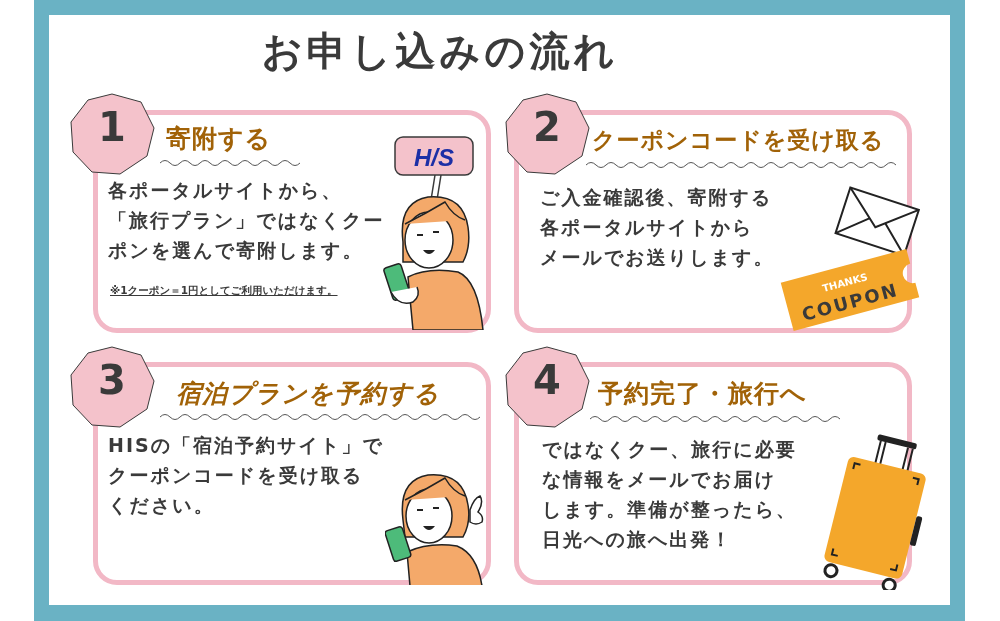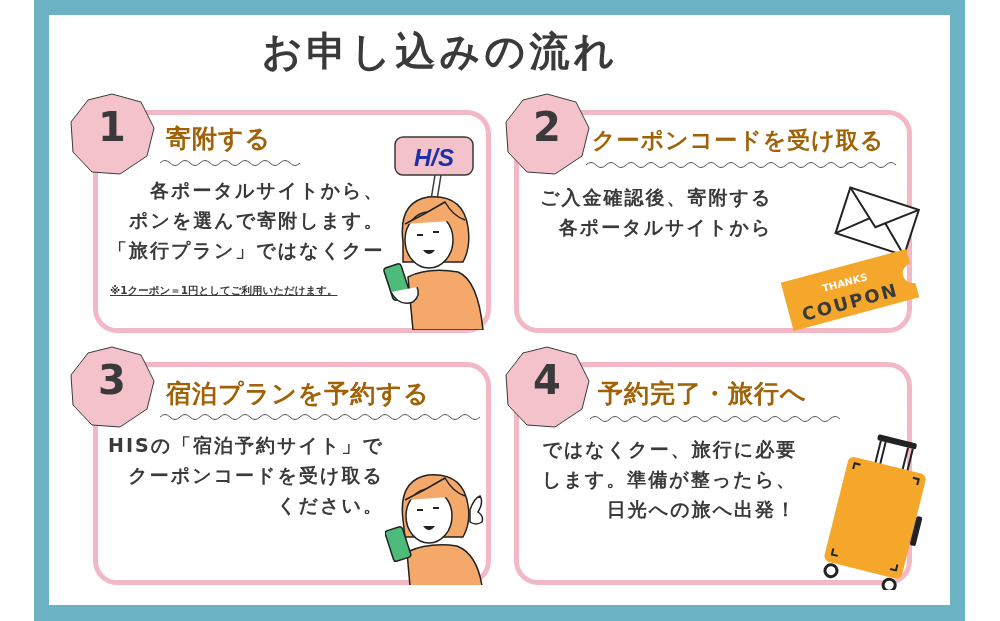--- a/index.html
+++ b/index.html
@@ -7,21 +7,21 @@
     body { position: relative; font-family: "DejaVu Sans", sans-serif; color: #3a3a3a; }
     .frame { position: absolute; left: 34px; top: 0; width: 931px; height: 621px; background: #6ab2c4; }
     .inner { position: absolute; left: 49px; top: 15px; width: 901px; height: 590px; background: #ffffff; }
     .title { position: absolute; left: 0; top: 24px; width: 880px; text-align: center; font-size: 40px; font-weight: bold; letter-spacing: 4px; color: #3a3a3a; }
     .card { position: absolute; width: 398px; height: 223px; border: 5px solid #f2b8c6; border-radius: 24px; background: #fff; }
     .badge { position: absolute; width: 88px; height: 84px; }
     .badge svg { position: absolute; left: 0; top: 0; }
     .badge-num { position: absolute; left: 0; top: 12px; width: 88px; text-align: center; font-size: 40px; font-weight: bold; color: #3a3a3a; }
     .card-title { position: absolute; font-size: 25px; font-weight: bold; color: #a16207; white-space: nowrap; letter-spacing: 1px; }
     .wave { position: absolute; height: 10px; }
-    .card-body { position: absolute; font-size: 19px; font-weight: bold; line-height: 30px; color: #3a3a3a; letter-spacing: 2px; text-align: right; }
+    .card-body { position: absolute; font-size: 19px; font-weight: bold; line-height: 30px; color: #3a3a3a; letter-spacing: 2px; }
     .note { position: absolute; font-size: 10.5px; font-weight: bold; color: #3a3a3a; white-space: nowrap; text-decoration: underline; }
     .illus { position: absolute; }
   </style>
 </head>
 <body>
 
 <div class="frame"></div>
 <div class="inner"></div>
 
 <h1 class="title">お申し込みの流れ</h1>
@@ -32,22 +32,22 @@
     <polygon points="44,2 73,10 86,36 79,64 52,82 24,80 5,60 3,30 20,8" fill="#f4c2cb" stroke="#3a3a3a" stroke-width="1"></polygon>
   </svg>
   <div class="badge-num">1</div>
 </div>
 <div class="card-title" style="left:166px; top:122px;">寄附する</div>
 <svg class="wave" style="left:160px; top:158px;" width="140" height="10">
   <path d="M0,5 q5,-5 10,0 t10,0 t10,0 t10,0 t10,0 t10,0 t10,0 t10,0 t10,0 t10,0 t10,0 t10,0 t10,0 t10,0" fill="none" stroke="#555" stroke-width="1"></path>
 </svg>
 <div class="card-body" style="left:108px; top:175px;">
   <div>各ポータルサイトから、</div>
+  <div>「旅行プラン」ではなくクー</div>
   <div>ポンを選んで寄附します。</div>
-  <div>「旅行プラン」ではなくクー</div>
 </div>
 <div class="note" style="left:110px; top:284px;">※1クーポン＝1円としてご利用いただけます。</div>
 <svg class="illus" style="left:383px; top:132px;" width="105" height="198" viewBox="0 0 105 198">
   <rect x="12" y="5" width="78" height="38" rx="8" fill="#f4c2cb" stroke="#3a3a3a" stroke-width="1.5"></rect>
   <text x="51" y="34" text-anchor="middle" font-family="Liberation Sans, sans-serif" font-size="24" font-weight="bold" font-style="italic" fill="#1c2fa6">H/S</text>
   <path d="M52,43 L48,68" stroke="#3a3a3a" stroke-width="1.5"></path>
   <path d="M58,43 L54,68" stroke="#3a3a3a" stroke-width="1.5"></path>
   <path d="M20,110 q-5,-40 25,-45 q35,-3 40,30 q3,20 -5,35 l-60,0z" fill="#f4a96a" stroke="#222" stroke-width="1.5"></path>
   <ellipse cx="46" cy="108" rx="24" ry="28" fill="#fff" stroke="#222" stroke-width="1.5"></ellipse>
   <path d="M22,92 q20,-10 40,-22 q8,14 20,18" fill="#f4a96a" stroke="#222" stroke-width="1.5"></path>
@@ -65,20 +65,21 @@
   </svg>
   <div class="badge-num">2</div>
 </div>
 <div class="card-title" style="left:592px; top:125px; font-size:23px;">クーポンコードを受け取る</div>
 <svg class="wave" style="left:586px; top:160px;" width="310" height="10">
   <path d="M0,5 q5,-5 10,0 t10,0 t10,0 t10,0 t10,0 t10,0 t10,0 t10,0 t10,0 t10,0 t10,0 t10,0 t10,0 t10,0 t10,0 t10,0 t10,0 t10,0 t10,0 t10,0 t10,0 t10,0 t10,0 t10,0 t10,0 t10,0 t10,0 t10,0 t10,0 t10,0 t10,0" fill="none" stroke="#555" stroke-width="1"></path>
 </svg>
 <div class="card-body" style="left:540px; top:182px;">
   <div>ご入金確認後、寄附する</div>
   <div>各ポータルサイトから</div>
+  <div>メールでお送りします。</div>
 </div>
 <svg class="illus" style="left:775px; top:185px;" width="160" height="150" viewBox="0 0 160 150">
   <g transform="rotate(18 100 40)">
     <rect x="65" y="12" width="72" height="48" fill="#fff" stroke="#222" stroke-width="2"></rect>
     <path d="M65,12 L101,42 L137,12" fill="none" stroke="#222" stroke-width="2"></path>
     <path d="M65,60 L93,35 M137,60 L109,35" fill="none" stroke="#222" stroke-width="2"></path>
   </g>
   <g transform="rotate(-15 75 105)">
     <path d="M10,80 L140,80 L140,95 a10,10 0 0 0 0,20 L140,130 L10,130z" fill="#f4a72b"></path>
     <text x="72" y="100" text-anchor="middle" font-family="DejaVu Sans, sans-serif" font-size="10" font-weight="bold" fill="#fff">THANKS</text>
@@ -86,21 +87,21 @@
   </g>
 </svg>
 
 <div class="card" style="left:93px; top:362px;"></div>
 <div class="badge" style="left:68px; top:345px;">
   <svg width="88" height="84" viewBox="0 0 88 84">
     <polygon points="44,2 73,10 86,36 79,64 52,82 24,80 5,60 3,30 20,8" fill="#f4c2cb" stroke="#3a3a3a" stroke-width="1"></polygon>
   </svg>
   <div class="badge-num">3</div>
 </div>
-<div class="card-title" style="left:166px; top:377px;">宿泊プランを予約する</div>
+<div class="card-title" style="left:176px; top:377px;font-style:italic;">宿泊プランを予約する</div>
 <svg class="wave" style="left:160px; top:412px;" width="320" height="10">
   <path d="M0,5 q5,-5 10,0 t10,0 t10,0 t10,0 t10,0 t10,0 t10,0 t10,0 t10,0 t10,0 t10,0 t10,0 t10,0 t10,0 t10,0 t10,0 t10,0 t10,0 t10,0 t10,0 t10,0 t10,0 t10,0 t10,0 t10,0 t10,0 t10,0 t10,0 t10,0 t10,0 t10,0 t10,0" fill="none" stroke="#555" stroke-width="1"></path>
 </svg>
 <div class="card-body" style="left:108px; top:430px;">
   <div>HISの「宿泊予約サイト」で</div>
   <div>クーポンコードを受け取る</div>
   <div>ください。</div>
 </div>
 <svg class="illus" style="left:385px; top:460px;" width="105" height="125" viewBox="0 0 105 125">
   <path d="M18,60 q-5,-40 25,-45 q35,-3 40,30 q3,18 -5,32 l-58,0z" fill="#f4a96a" stroke="#222" stroke-width="1.5"></path>
@@ -119,20 +120,21 @@
     <polygon points="44,2 73,10 86,36 79,64 52,82 24,80 5,60 3,30 20,8" fill="#f4c2cb" stroke="#3a3a3a" stroke-width="1"></polygon>
   </svg>
   <div class="badge-num">4</div>
 </div>
 <div class="card-title" style="left:598px; top:377px;">予約完了・旅行へ</div>
 <svg class="wave" style="left:590px; top:414px;" width="250" height="10">
   <path d="M0,5 q5,-5 10,0 t10,0 t10,0 t10,0 t10,0 t10,0 t10,0 t10,0 t10,0 t10,0 t10,0 t10,0 t10,0 t10,0 t10,0 t10,0 t10,0 t10,0 t10,0 t10,0 t10,0 t10,0 t10,0 t10,0 t10,0" fill="none" stroke="#555" stroke-width="1"></path>
 </svg>
 <div class="card-body" style="left:542px; top:434px;">
   <div>ではなくクー、旅行に必要</div>
+  <div>な情報をメールでお届け</div>
   <div>します。準備が整ったら、</div>
   <div>日光への旅へ出発！</div>
 </div>
 <svg class="illus" style="left:822px; top:430px;" width="110" height="160" viewBox="0 0 110 160">
   <g transform="rotate(14 55 80)">
     <rect x="38" y="6" width="40" height="6" rx="2" fill="#222"></rect>
     <path d="M42,12 L42,36 M47,12 L47,36 M70,12 L70,36 M75,12 L75,36" stroke="#222" stroke-width="2"></path>
     <rect x="15" y="34" width="80" height="108" rx="6" fill="#f4a72b"></rect>
     <rect x="95" y="76" width="6" height="30" rx="2" fill="#222"></rect>
     <path d="M22,46 l0,-6 l6,0 M82,40 l6,0 l0,6 M22,128 l0,6 l6,0 M88,128 l0,6 l-6,0" fill="none" stroke="#222" stroke-width="2"></path>

